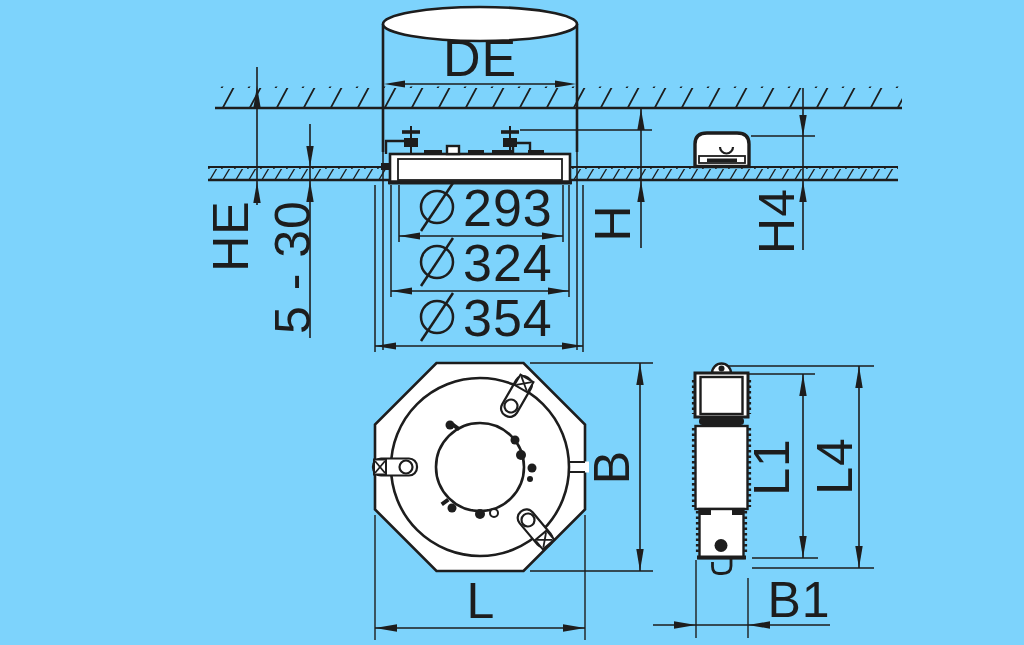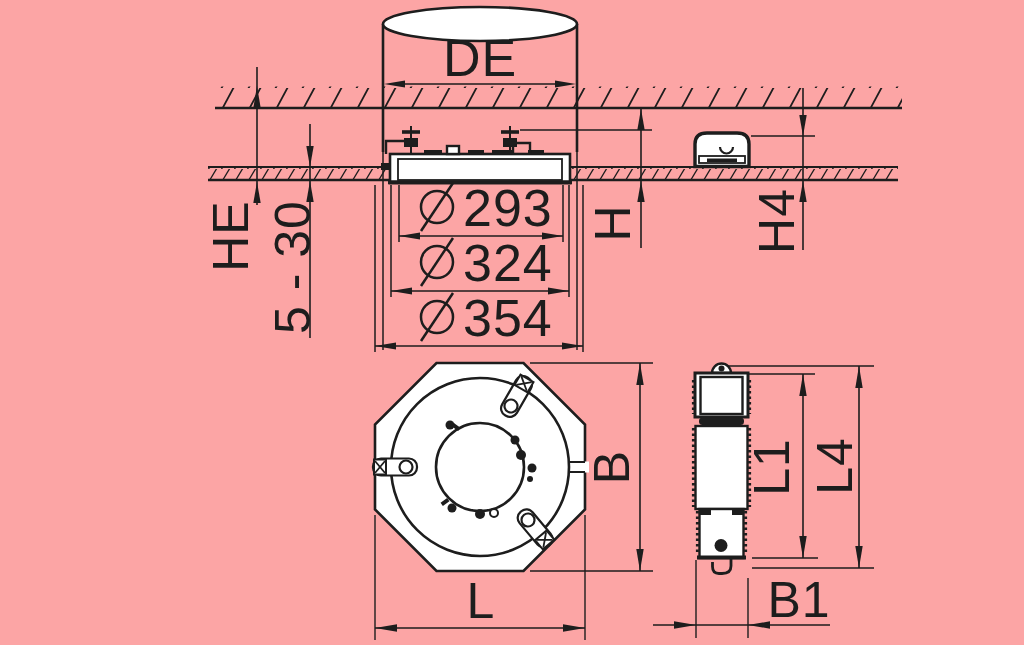--- a/index.html
+++ b/index.html
@@ -1,16 +1,16 @@
 <!DOCTYPE html>
 <html><head>
 <meta charset="utf-8">
 <style>
   html,body { margin:0; padding:0; background:#ffffff; }
-  #stage { position:relative; width:1024px; height:645px; background:#fca5a5; overflow:hidden; }
+  #stage { position:relative; width:1024px; height:645px; background:#7dd3fc; overflow:hidden; }
   svg { display:block; }
   text { font-family:"Liberation Sans","DejaVu Sans",sans-serif; fill:#1d1d1d; }
   .dim-label { font-size:50px; letter-spacing:1px; }
   .big-label { font-size:52px; letter-spacing:1px; }
 </style>
 </head>
 <body>
 
 <div id="stage">
 <svg width="1024" height="645" viewBox="0 0 1024 645" xmlns="http://www.w3.org/2000/svg">

